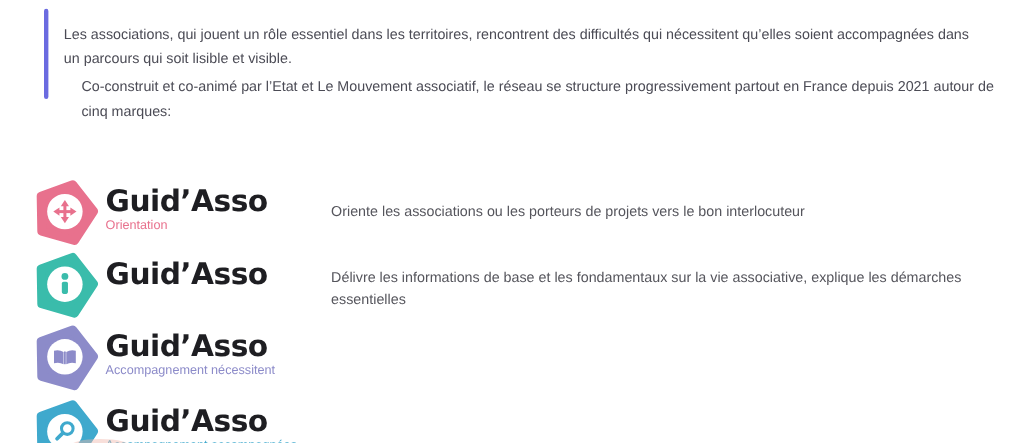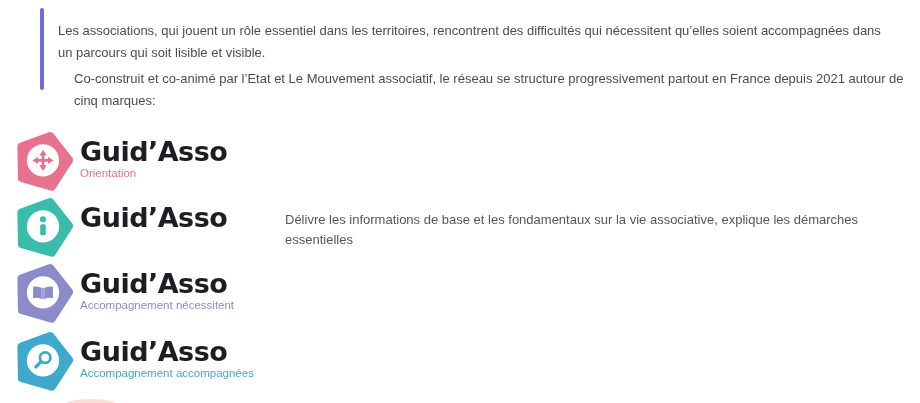--- a/index.html
+++ b/index.html
@@ -4,21 +4,21 @@
 <style>
   html,body{margin:0;padding:0;background:#fff;}
   #page{position:relative;width:920px;height:403px;background:#ffffff;overflow:hidden;
         font-family:"Liberation Sans",sans-serif;border-radius:29px;}
   
   .accent-bar{position:absolute;left:40px;top:8px;width:4px;height:82px;border-radius:2px;}
   .para{position:absolute;left:58px;width:832px;font-size:13px;line-height:22px;color:#4b4b55;}
   #para1{top:7px;}
   #para2{top:55px;margin-left:16px;}
   
-  .brand-row{position:absolute;left:0;width:904px;height:64px;}
+  .brand-row{position:absolute;left:16px;width:904px;height:64px;margin-top:32px;}
   .badge-wrap{position:absolute;left:12px;top:0;width:62px;height:62px;}
   .badge-wrap svg{width:62px;height:62px;display:block;}
   .logo{position:absolute;left:80px;top:7px;width:140px;}
   .wordmark{font-family:"DejaVu Sans",sans-serif;font-weight:700;font-size:27px;line-height:30px;
             letter-spacing:-0.5px;color:#1e1e22;white-space:nowrap;}
   .subline{font-size:11.5px;line-height:13px;margin-top:0px;text-align:left;white-space:nowrap;
            font-weight:500;}
   .desc{position:absolute;left:285px;width:600px;font-size:13px;line-height:20px;color:#55555c;}
   
   .fifth-partial{position:absolute;left:62px;top:399px;width:58px;height:10px;border-radius:50% 50% 0 0/80% 80% 0 0;
@@ -47,20 +47,21 @@
           <path d="M67 49 L58 43 L58 55 Z"></path>
           <rect x="47.8" y="40" width="4.4" height="18"></rect>
           <rect x="41" y="46.8" width="18" height="4.4"></rect>
         </g>
       </svg>
     </div>
     <div class="logo">
       <div class="wordmark">Guid’Asso</div>
       <div class="subline" style="color: rgb(232, 113, 141);">Orientation</div>
     </div>
+    <div class="desc" style="top:20px">Oriente les associations ou les porteurs de projets vers le bon interlocuteur</div>
   </div>
 
   <div class="brand-row" style="top:196px">
     <div class="badge-wrap" style="color: rgb(58, 188, 171);">
       <svg viewBox="0 0 100 100">
         <g transform="rotate(16 50 50)">
           <path d="M50 8 L90 37 L75 86 L25 86 L10 37 Z" fill="currentColor" stroke="currentColor" stroke-width="13" stroke-linejoin="round"></path>
         </g>
         <circle cx="50" cy="49" r="26" fill="#ffffff"></circle>
         <g fill="currentColor">

